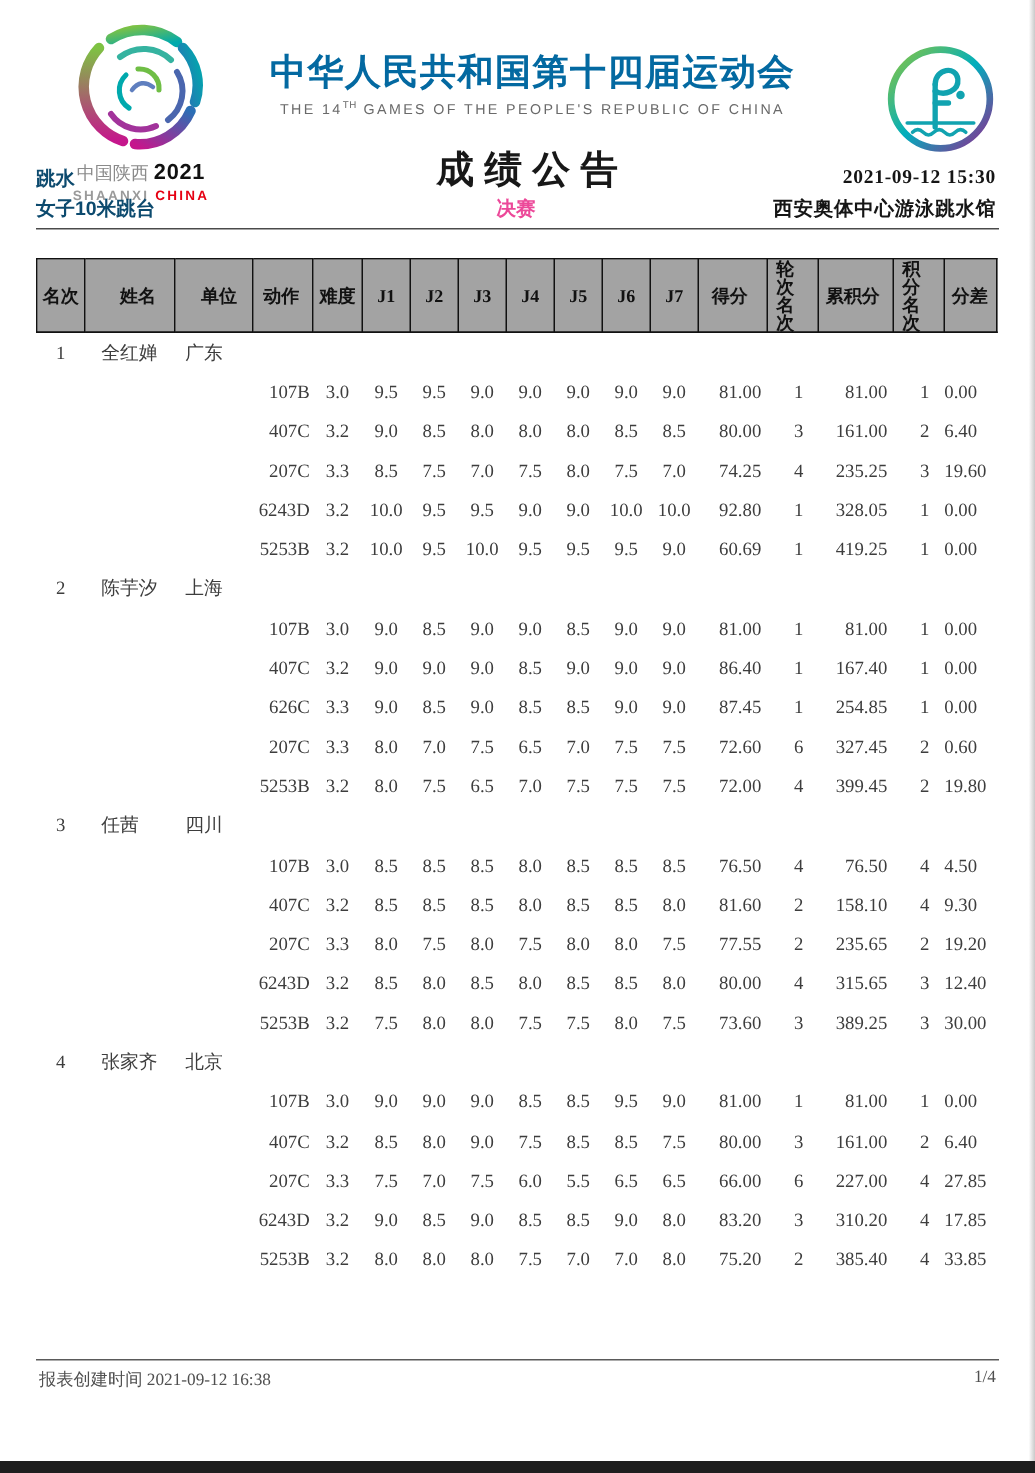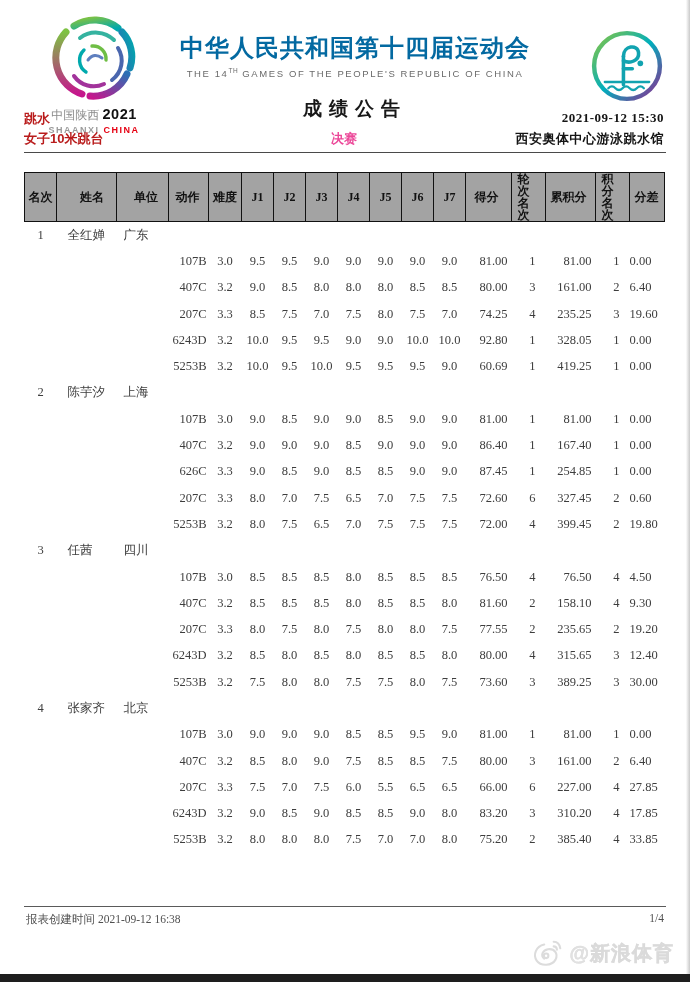--- a/index.html
+++ b/index.html
@@ -15,25 +15,25 @@
   .emblem-left .tagline1{font-size:12px;color:#8a8a8a;white-space:nowrap;margin-top:2px;}
   .emblem-left .tagline1 b{color:#111;font-size:14.5px;letter-spacing:.5px;}
   .emblem-left .tagline2{font-size:9px;font-weight:bold;letter-spacing:1.5px;color:#9a9a9a;white-space:nowrap;margin-top:1px;}
   .emblem-left .tagline2 .red{color:#e60012;}
   .emblem-right{position:absolute;right:22px;top:26px;width:82px;text-align:center;}
 
   .title-block{position:absolute;left:140px;right:120px;top:32px;text-align:center;}
   .title-cn{font-size:24px;font-weight:bold;letter-spacing:1px;color:#0369a1;white-space:nowrap;}
   .title-en{font-size:9.5px;letter-spacing:1.6px;color:#6a6a6a;margin-top:3px;white-space:nowrap;}
   .title-en sup{font-size:6.5px;letter-spacing:.5px;}
-  .bulletin{font-size:19px;font-weight:bold;letter-spacing:7px;color:#181818;margin-top:17px;}
+  .bulletin{font-size:25px;font-weight:bold;letter-spacing:7px;color:#181818;margin-top:17px;}
 
   .info-line1{position:absolute;left:24px;right:26px;top:110px;height:16px;}
   .info-line2{position:absolute;left:24px;right:26px;top:130px;height:16px;}
-  .info-left{position:absolute;left:0;font-size:13px;font-weight:bold;color:#b91c1c;text-align:center;}
+  .info-left{position:absolute;left:0;font-size:13px;font-weight:bold;color:#0c4a6e;text-align:center;}
   .info-center{position:absolute;left:0;right:0;text-align:center;font-size:13px;font-weight:bold;color:#ec4899;}
   .info-right{position:absolute;right:0;font-size:13px;font-weight:bold;color:#151515;
       font-family:"Liberation Serif","DejaVu Serif",serif;letter-spacing:.5px;}
   .rule-top{position:absolute;left:24px;right:24px;top:152px;border-top:1.2px solid #4a4a4a;}
 
   
   table.results{position:absolute;left:24px;top:172px;width:640px;border-collapse:collapse;table-layout:fixed;}
   table.results thead th{border:1.6px solid #111;font-size:12px;font-weight:bold;color:#111;
       height:31px;vertical-align:middle;text-align:center;padding:0;background:#a3a3a3;}
   table.results thead th div{line-height:12px;}
@@ -680,27 +680,16 @@
           <td class="c15">4</td>
           <td class="c16">33.85</td>
         </tr>
       </tbody>
   </table>
 
   <div class="rule-bottom"></div>
   <div class="footer-created"><span>报表创建时间</span> <span>2021-09-12 16:38</span></div>
   <div class="footer-page">1/4</div>
 
-  <div class="watermark">
-    <svg width="34" height="34" viewBox="0 0 36 36">
-      <g fill="none" stroke="#dcdcdc" stroke-width="2.2" stroke-linecap="round">
-        <path d="M14 9 C5 11 2 20 6 26 C10 32 22 32 26 25 C29 19 25 13 18 14 C12 15 10 21 14 24"></path>
-        <circle cx="16" cy="21" r="2.4"></circle>
-        <path d="M24 6 q6 0 7 7"></path>
-        <path d="M24 11 q3 0 3.5 3.5"></path>
-      </g>
-    </svg>
-    <span class="wm-text">@新浪体育</span>
-  </div>
 
   <div class="right-edge"></div>
   <div class="bottom-bar"></div>
 </div>
 
 </body></html>

